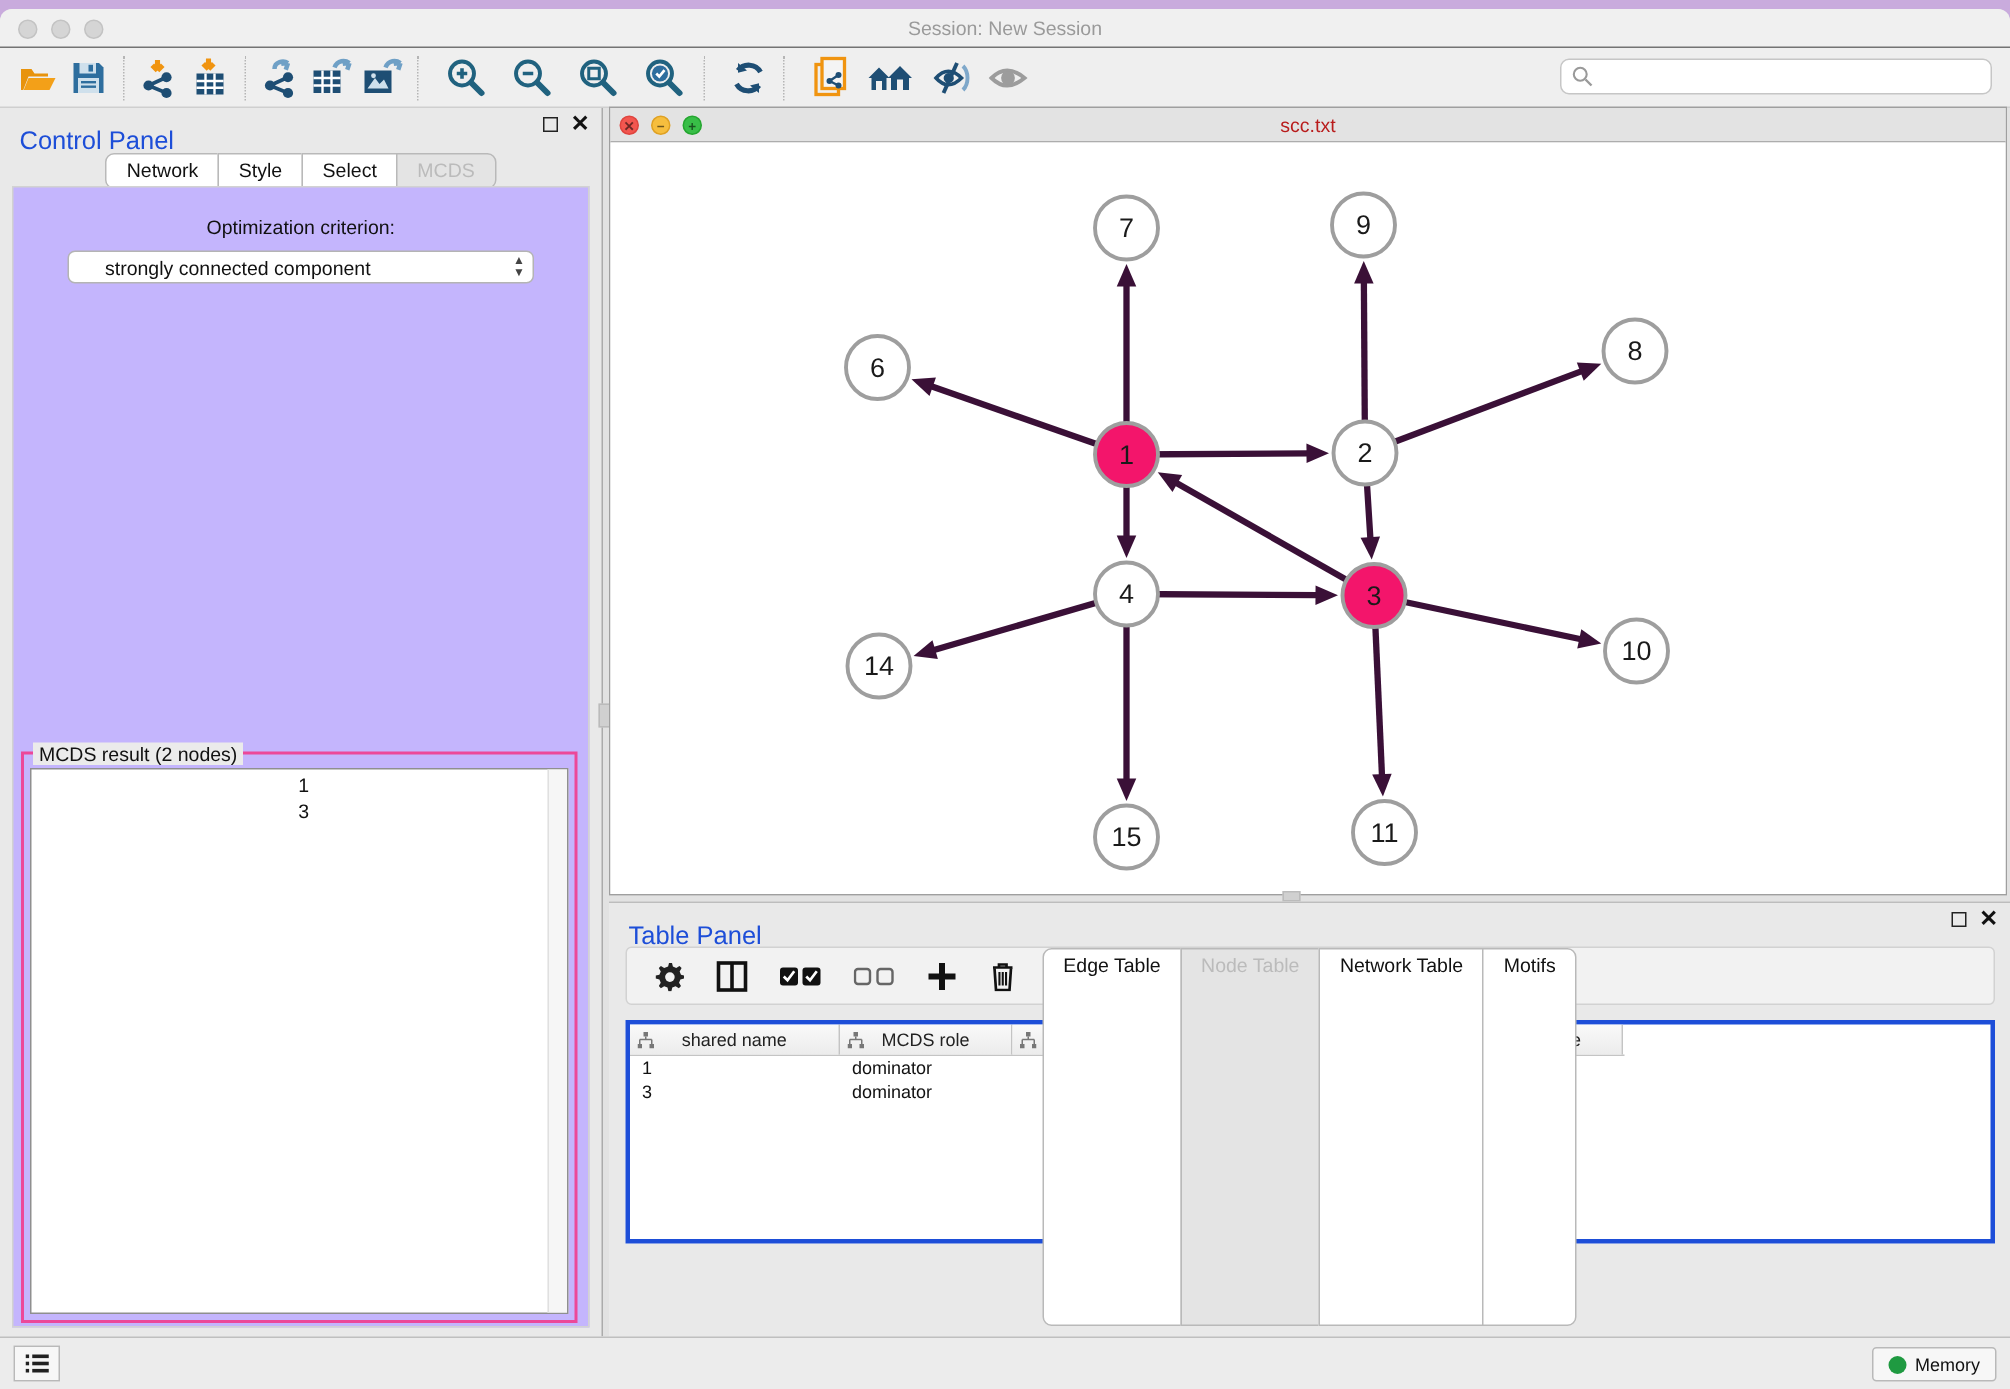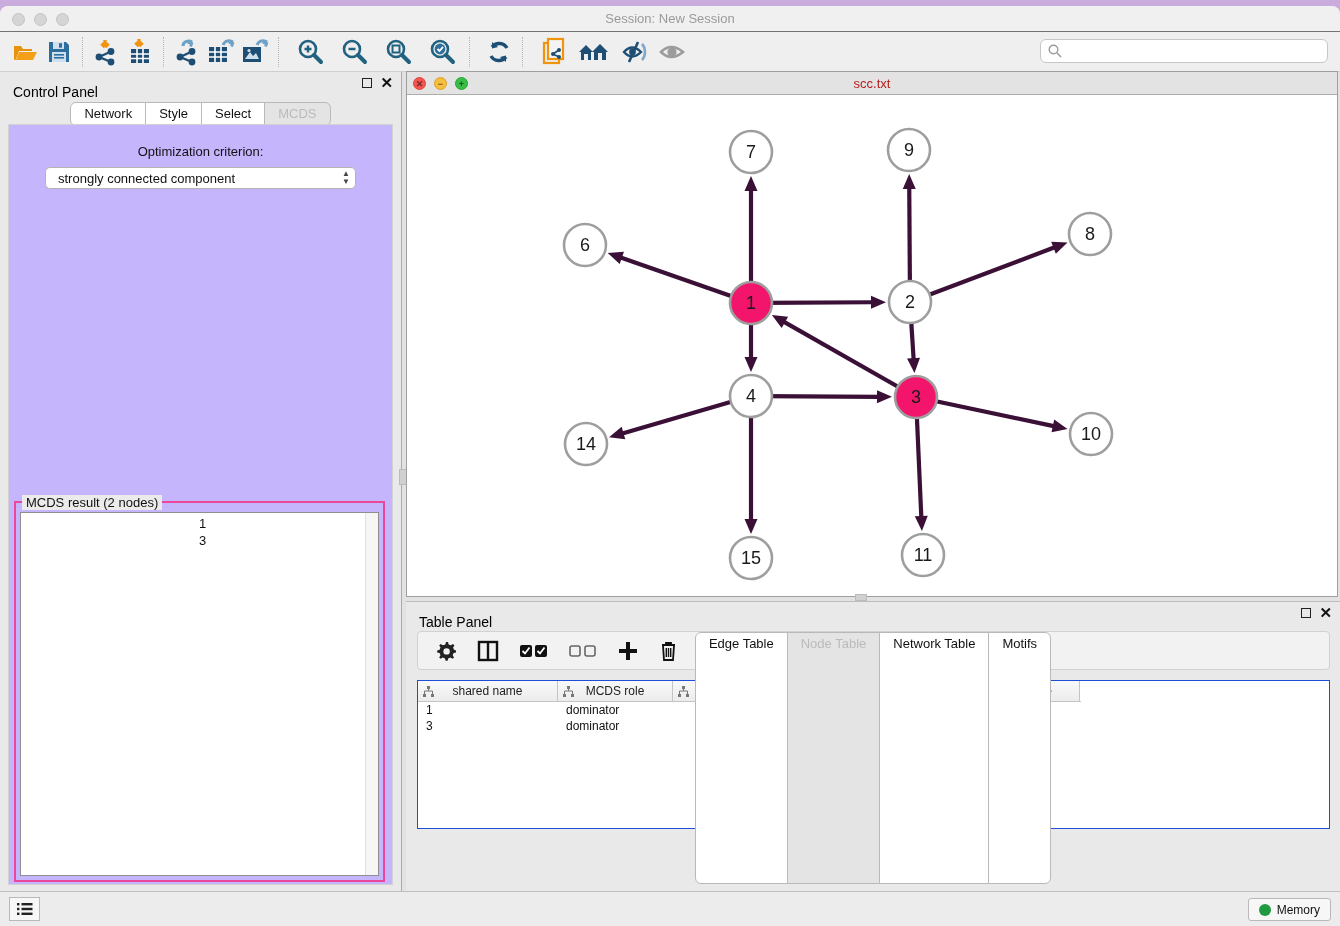--- a/index.html
+++ b/index.html
@@ -15,32 +15,32 @@
   
   .toolbar { position:absolute; top:26px; left:0; right:0; height:40px; background:#EFEFEF; border-bottom:1px solid #CFCFCF; display:flex; align-items:center; padding-left:8px; }
   .tbtn { width:34px; height:32px; display:flex; align-items:center; justify-content:center; flex:0 0 auto; }
   .tsep { width:1px; height:30px; margin:0 6px; border-left:1px dotted #B5B5B5; flex:0 0 auto; }
   .searchbox { position:absolute; right:12px; top:7px; width:288px; height:24px; background:#fff; border:1px solid #C6C6C6; border-radius:6px; display:flex; align-items:center; padding-left:6px; }
   .searchbox input { border:none; outline:none; flex:1; font-size:12px; font-family:"Liberation Sans",sans-serif; background:transparent; }
 
   
   .control-panel { position:absolute; left:0; top:66px; width:402px; bottom:35px; background:#E9E9E9; border-right:1px solid #ABABAB; }
   .panel-head { position:absolute; top:0; left:0; right:0; height:26px; }
-  .panel-title { position:absolute; left:13px; top:12px; font-size:14px; color:#000000; }
+  .panel-title { position:absolute; left:13px; top:12px; font-size:17px; color:#1d4ed8; }
   .ph-icons { position:absolute; right:8px; top:5px; display:flex; gap:8px; align-items:center; }
   .float-ico { width:10px; height:10px; border:1.5px solid #222; display:inline-block; }
   .close-ico { font-size:15px; font-weight:bold; color:#111; line-height:12px; }
   .seg-tabs { position:absolute; top:30px; left:0; right:0; display:flex; justify-content:center; }
   .seg { border:1px solid #B9B9B9; margin-left:-1px; background:#fff; padding:3px 13px 4px; font-size:13px; color:#111; }
   .seg:first-child { border-radius:6px 0 0 6px; margin-left:0; }
   .seg:last-child { border-radius:0 6px 6px 0; }
   .seg.selected { background:#E4E4E4; color:#BBBBBB; }
   .tab-content { position:absolute; left:8px; right:8px; top:52px; bottom:6px; background:#c4b5fd; border:1px solid #D2D2D2; }
   .opt-label { position:absolute; top:19px; left:0; right:0; text-align:center; font-size:13px; color:#111; }
-  .dropdown { position:absolute; top:42px; left:36px; right:36px; height:22px; background:#fff; border:1px solid #B4B4B4; border-radius:5px; display:flex; align-items:center; font-size:13px; color:#111; padding-left:12px; }
+  .dropdown { position:absolute; top:42px; left:36px; right:36px; height:22px; background:#fff; border:1px solid #B4B4B4; border-radius:5px; display:flex; align-items:center; font-size:13px; color:#111; padding-left:24px; }
   .dd-arrows { position:absolute; right:5px; top:2px; display:flex; flex-direction:column; line-height:8px; font-size:8px; color:#444; }
   .btn-row { position:absolute; top:75px; left:0; right:0; display:flex; justify-content:center; gap:14px; }
   .btn { background:#fff; border:1px solid #B4B4B4; border-radius:6px; padding:3px 14px 4px; font-size:13px; color:#111; }
   .result-group { position:absolute; left:5px; right:7px; top:376px; bottom:2px; border:2px solid #ec4899;text-align:center; }
   .result-legend { position:absolute; top:-8px; left:6px; background:#EBEBEB; padding:0 4px; font-size:13px; color:#111; }
   .result-text { position:absolute; left:4px; right:4px; top:9px; bottom:4px; background:#fff; border:1px solid #8F8F8F; font-size:13px; color:#111; padding:2px 0 0 6px; white-space:pre-line; line-height:17px; }
   .vtrack { position:absolute; right:0; top:0; bottom:0; width:13px; background:#F6F6F6; border-left:1px solid #E0E0E0; }
   .split-handle-v { position:absolute; left:399px; top:463px; width:8px; height:16px; background:#D0D0D0; border:1px solid #BBB; }
 
   
@@ -52,21 +52,21 @@
   .nt.yel { background:#F6BE3E; border:1px solid #DFA123; }
   .nt.grn { background:#38BE47; border:1px solid #24A62F; }
   .net-title { position:absolute; left:0; right:0; top:4px; text-align:center; font-size:13px; color:#b91c1c; }
   .net-canvas { position:absolute; left:0; top:23px; right:0; bottom:0; background:#fff; }
   .split-handle-h { position:absolute; left:855px; top:588px; width:12px; height:7px; background:#D0D0D0; border:1px solid #BBB; }
 
   
   .table-panel { position:absolute; left:406px; top:595px; width:934px; bottom:35px; background:#E9E9E9; border-top:1px solid #BDBDBD; }
   .tp-toolbar { position:absolute; left:11px; right:10px; top:29px; height:39px; background:#F2F2F2; border:1px solid #D2D2D2; border-radius:4px; display:flex; align-items:center; gap:21px; padding-left:18px; }
   .fx { font-family:"Liberation Serif", serif; font-style:italic; font-size:19px; color:#B9B9B9; }
-  .table-wrap { position:absolute; left:11px; right:10px; top:78px; bottom:62px; background:#fff; border:1px solid #1d4ed8; overflow:hidden; }
+  .table-wrap { position:absolute; left:11px; right:10px; top:78px; bottom:62px; background:#fff; border:3px solid #1d4ed8; overflow:hidden; }
   .thead { display:flex; height:21px; border-bottom:1px solid #C4C4C4; width:663px; }
   .th { background:linear-gradient(#F9F9F9,#ECECEC); border-right:1px solid #C4C4C4; display:flex; align-items:center; justify-content:center; gap:5px; font-size:12px; color:#222; position:relative; }
   .th svg { position:absolute; left:5px; }
   .trow { display:flex; height:16px; font-size:12px; color:#111; }
   .td { padding:1px 6px 0 8px; overflow:hidden; }
   .td.r { text-align:right; }
   .table-tabs { position:absolute; bottom:7px; left:0; right:0; display:flex; justify-content:center; }
 
   
   .statusbar { position:absolute; left:0; right:0; bottom:0; height:35px; background:#ECECEC; border-top:1px solid #BFBFBF; }

